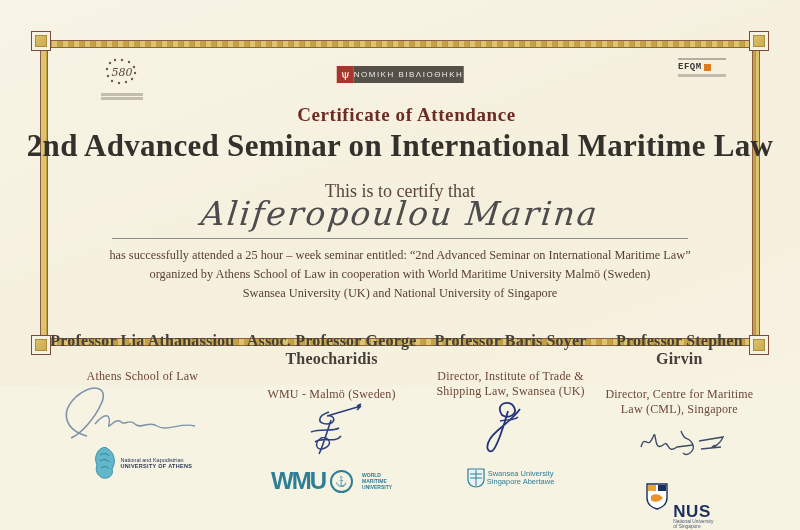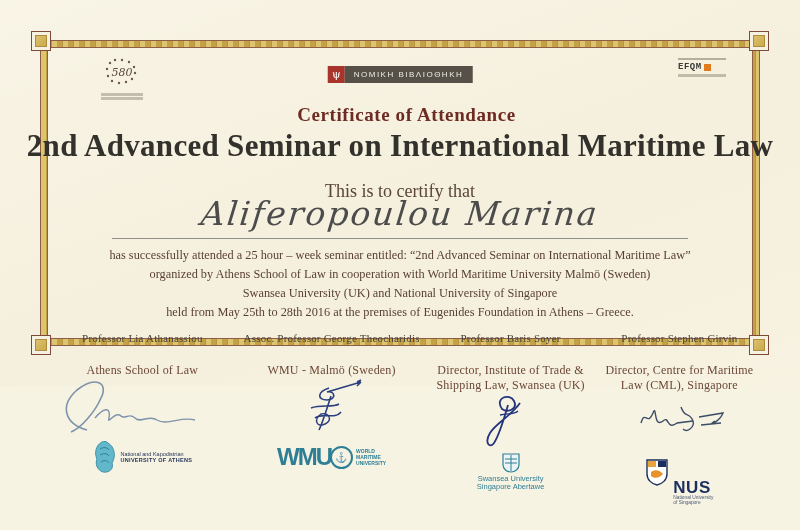--- a/index.html
+++ b/index.html
@@ -21,21 +21,21 @@
 
   
   .emblem-left{position:absolute;left:95px;top:56px;width:54px;text-align:center;}
   .emblem-left svg{display:block;margin:0 auto;}
   .emblem-sub{height:3px;background:#9a9284;margin:1px 6px 0 6px;opacity:.55;}
   .pub-logo{position:absolute;left:50%;top:66px;transform:translateX(-50%);
        display:flex;align-items:stretch;height:17px;}
   .pub-red{width:17px;background:#a8342c;color:#fff;font-size:11px;line-height:17px;
        text-align:center;font-family:"DejaVu Serif",serif;}
   .pub-bar{background:#555149;color:#efece2;font-size:8px;letter-spacing:1.5px;
-       line-height:17px;padding:0 9px;font-family:"Liberation Sans",sans-serif;}
+       line-height:17px;padding:0 0;font-family:"Liberation Sans",sans-serif;}
   .efqm{position:absolute;right:74px;top:58px;width:48px;font-family:Liberation Mono, monospace;}
   .efqm .rule{height:2px;background:#b5ae9e;margin-bottom:2px;}
   .efqm .mark{display:flex;align-items:center;gap:2px;font-weight:bold;
        font-size:9px;color:#3a3a3a;letter-spacing:.5px;}
   .efqm .sq{width:7px;height:7px;background:#e07b20;display:inline-block;}
   .efqm .tiny{height:3px;background:#b5ae9e;margin-top:2px;opacity:.8;}
 
   
   .abs{position:absolute;left:0;right:0;text-align:center;}
   .cert-title{top:104px;font-size:19px;font-weight:bold;color:#6e2b22;letter-spacing:.6px;padding-left:13px;}
@@ -46,39 +46,39 @@
        transform:skewX(-6deg);}
   .name-line{position:absolute;top:238px;left:112px;right:112px;
        border-top:1px solid #8e8e8e;}
   .body-text{top:246px;font-size:12.3px;color:#593f34;line-height:19px;}
 
   
   .sig-row{position:absolute;top:332px;left:46px;right:38px;display:flex;}
   .sig-col{flex:1 1 0;text-align:center;padding:0 4px;}
   .sig-col.c1{flex-basis:27%}.sig-col.c2{flex-basis:26%}
   .sig-col.c3{flex-basis:24%}.sig-col.c4{flex-basis:23%}
-  .sig-name{font-size:11px;font-weight:normal;color:#46403a;letter-spacing:.2px;}
+  .sig-name{font-size:16px;font-weight:bold;color:#46403a;letter-spacing:.2px;}
   .sig-affil{font-size:12px;color:#6d4736;margin-top:19px;letter-spacing:.2px;}
   .sig-pad{height:56px;position:relative;}
   .sig-pad svg{position:absolute;left:50%;transform:translateX(-50%);}
   .logo-slot{height:46px;display:flex;align-items:center;justify-content:center;}
 
   
   .uoa{display:flex;align-items:center;gap:4px;}
   .uoa-text{text-align:left;font-family:"Liberation Sans",sans-serif;}
   .uoa-text .l1{font-size:5.5px;color:#25355a;}
   .uoa-text .l2{font-size:5.5px;font-weight:bold;color:#25355a;letter-spacing:.3px;}
-  .wmu{display:flex;align-items:center;gap:3px;color:#2e7f95;}
+  .wmu{display:flex;align-items:center;gap:9px;color:#2e7f95;}
   .wmu .acr{font-size:24px;font-weight:bold;letter-spacing:-2px;
        font-family:"Liberation Sans",sans-serif;}
   .wmu .ring{width:19px;height:19px;border:2.5px solid #2e7f95;border-radius:50%;
        display:flex;align-items:center;justify-content:center;font-size:10px;margin-left:-4px;}
   .wmu-lines{text-align:left;font-family:"Liberation Sans",sans-serif;
        font-size:5px;font-weight:bold;line-height:6px;color:#2e7f95;}
-  .swan{display:flex;flex-direction:column;align-items:center;gap:2px;color:#2e7f95;}
+  .swan{display:flex;flex-direction:row;align-items:center;gap:2px;color:#2e7f95;}
   .swan-lines{font-family:"Liberation Sans",sans-serif;font-size:7.5px;line-height:8.5px;}
   .nus{display:flex;align-items:center;gap:4px;}
   .nus-right{text-align:left;margin-top:41px;}
   .nus .acr{font-size:17px;font-weight:bold;color:#1b2f5e;line-height:15px;
        font-family:"Liberation Sans",sans-serif;letter-spacing:.5px;}
   .nus-lines{font-family:"Liberation Sans",sans-serif;font-size:4.8px;
        line-height:5.5px;color:#4a5878;}
 </style>
 </head>
 <body>
@@ -130,21 +130,20 @@
   <div class="abs cert-title">Certificate of Attendance</div>
   <div class="abs seminar-title">2nd Advanced Seminar on International Maritime Law</div>
   <div class="abs certify">This is to certify that</div>
   <div class="abs recipient">Aliferopoulou Marina</div>
   <div class="name-line"></div>
 
   <div class="abs body-text">
     <div>has successfully attended a 25 hour – week seminar entitled:  “2nd Advanced Seminar on International Maritime Law”</div>
     <div>organized by Athens School of Law in cooperation with World Maritime University Malmö (Sweden)</div>
     <div>Swansea University (UK) and National University of Singapore</div>
-    <div>held from May 25th to 28th 2016 at the premises of Eugenides Foundation in Athens – Greece.</div>
   </div>
 
   <div class="sig-row">
 
     <div class="sig-col c1">
       <div class="sig-name">Professor Lia Athanassiou</div>
       <div class="sig-affil">Athens School of Law</div>
       <div class="sig-pad">
         <svg width="170" height="56" viewBox="0 0 170 56">
           <path d="M30,52 C8,46 2,28 20,12 C38,-2 52,4 44,20 C38,34 24,50 14,54" fill="none" stroke="#7d93ab" stroke-width="1.6"></path>

